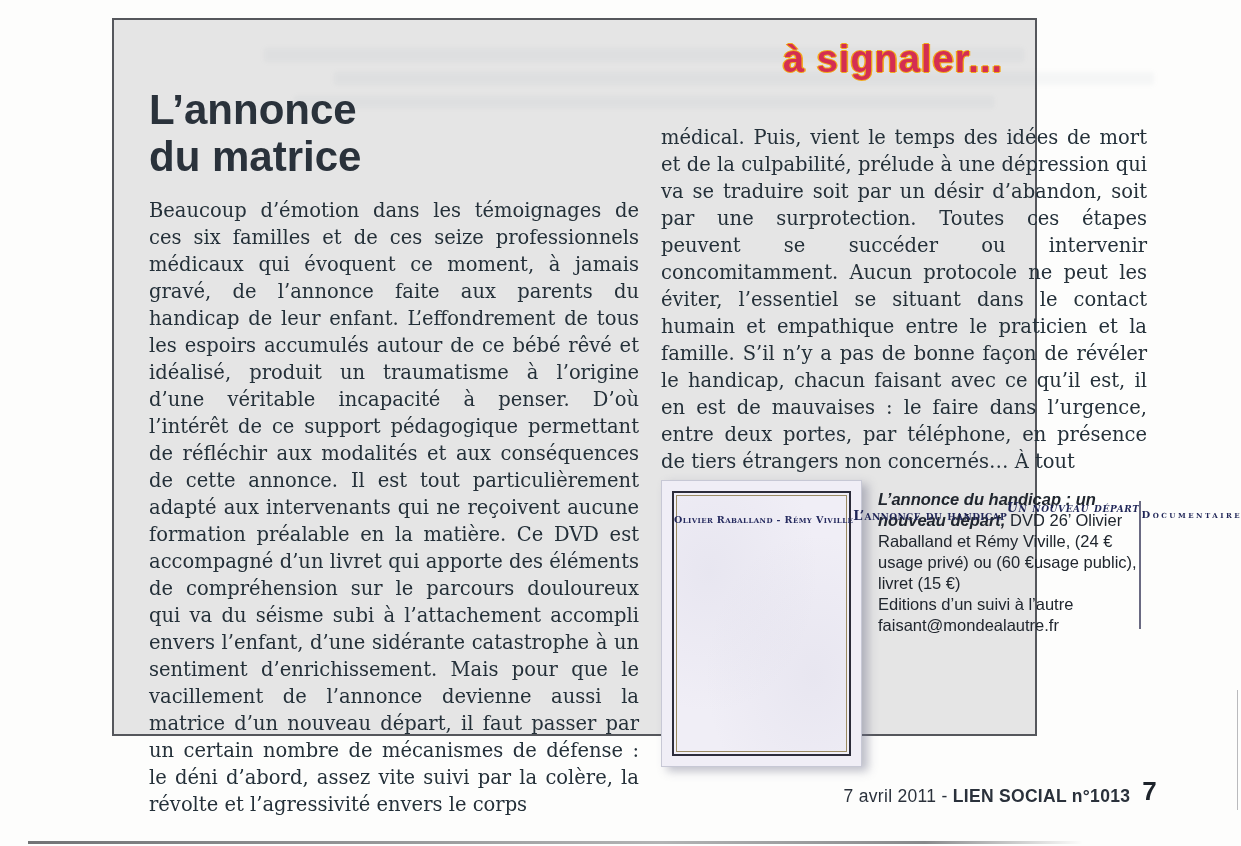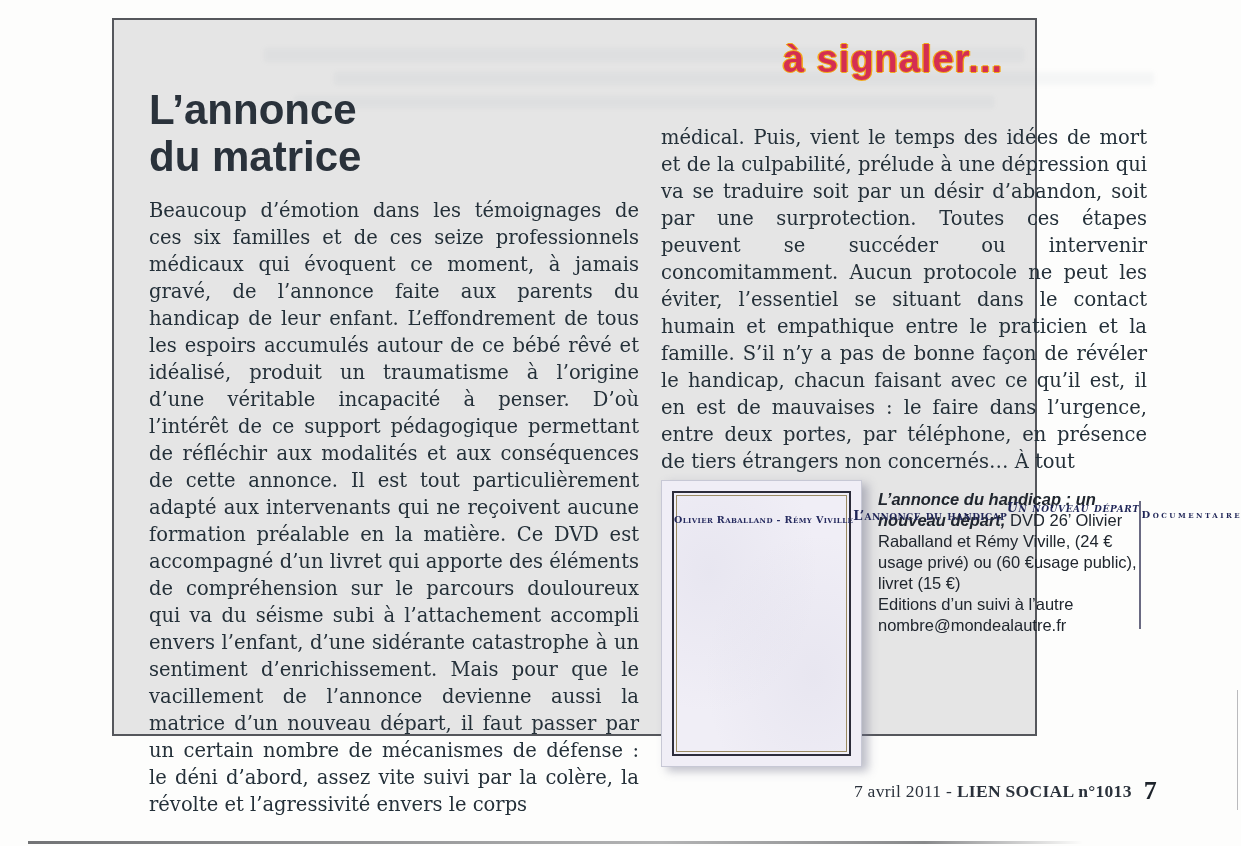--- a/index.html
+++ b/index.html
@@ -95,22 +95,22 @@
   .caption{
     margin-top:14px;
     font-size:16.5px;line-height:21px;color:#20262e;
   }
   .caption .lead{font-weight:700;font-style:italic;}
   .caption .line{display:block;}
 
   
   .footer{
     position:absolute;top:776px;right:84px;
-    display:flex;align-items:center;
-    font-size:17.5px;color:#2a313b;letter-spacing:.3px;font-family:Liberation Serif, serif;
+    display:flex;align-items:flex-end;
+    font-size:17.5px;color:#2a313b;letter-spacing:.3px;
   }
   .footer b{font-weight:700;}
   .footer .pagenum{font-size:26px;font-weight:700;margin-left:12px;color:#1d232b;}
 
   
   .scan-bottom{
     position:absolute;left:28px;bottom:2px;width:1055px;height:3px;
     background:linear-gradient(to right,rgba(40,42,46,.65),rgba(40,42,46,.35) 60%,rgba(40,42,46,.55) 85%,transparent);
   }
   .scan-right{
@@ -185,21 +185,21 @@
             <span class="line" style="display:block">à l’autre</span>
           </div>
         </div>
       </div>
 
     </div>
 
     <div class="caption">
       <span class="lead">L’annonce du handicap : un nouveau départ,</span><span> DVD 26’ Olivier Raballand et Rémy Viville, (24 € usage privé) ou (60 €usage public), livret (15 €)</span>
       <span class="line">Editions d’un suivi à l’autre</span>
-      <span class="line">nombre@mondealautre.fr</span>
+      <span class="line">faisant@mondealautre.fr</span>
     </div>
   </div>
 
 </div>
 
 <div class="footer">
   <span><span>7 avril 2011 - </span><b>LIEN SOCIAL n°1013</b></span>
   <span class="pagenum">7</span>
 </div>
 

